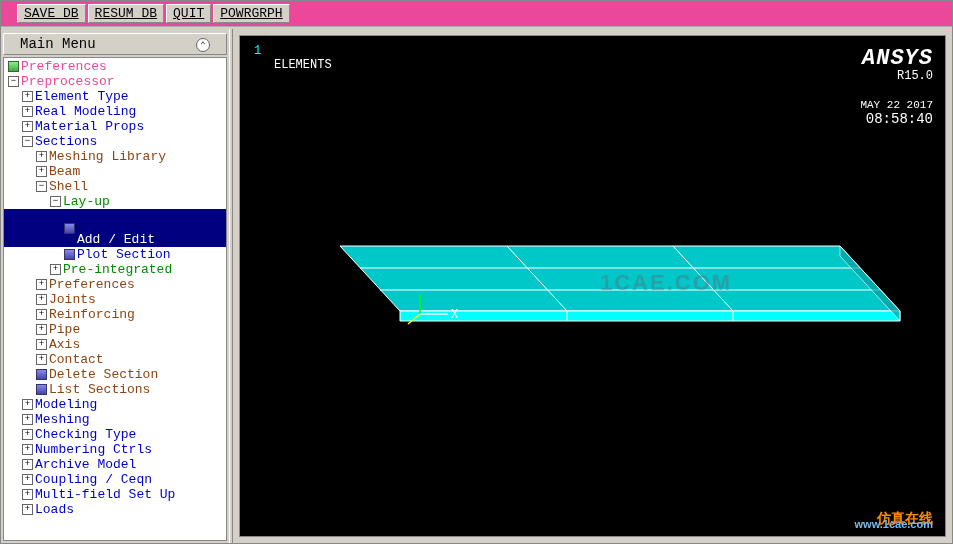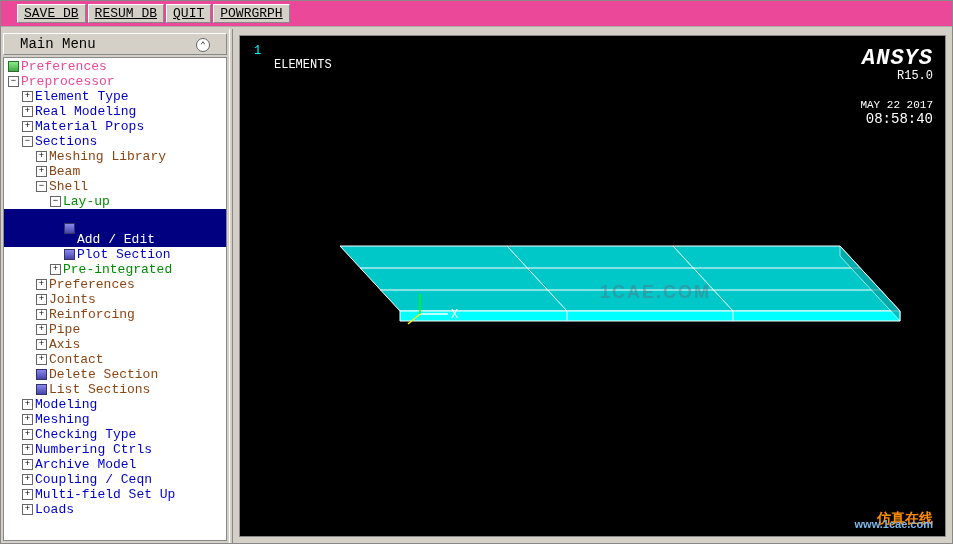--- a/index.html
+++ b/index.html
@@ -157,23 +157,23 @@
     .brand-ver { font-size: 12px; margin-top: -2px;}
     .brand-date { font-size: 11px; margin-top: 16px;}
     .brand-time { font-size: 14px;}
     .watermark {
       position: absolute;
       font-family: sans-serif;
       font-weight: bold;
       letter-spacing: 2px;
     }
     .wm-center {
-      top: 246px; left: 360px;
+      top: 234px; left: 360px;
       color: rgba(100,100,120,0.4);
-      font-size: 18px;
+      font-size: 22px;
     }
     .wm-br1 {
       bottom: 8px; right: 12px;
       color: #ff8c00;
       font-size: 14px;
       font-family: "SimSun", sans-serif;
       letter-spacing: 0;
     }
     .wm-br2 {
       bottom: 6px; right: 12px;

